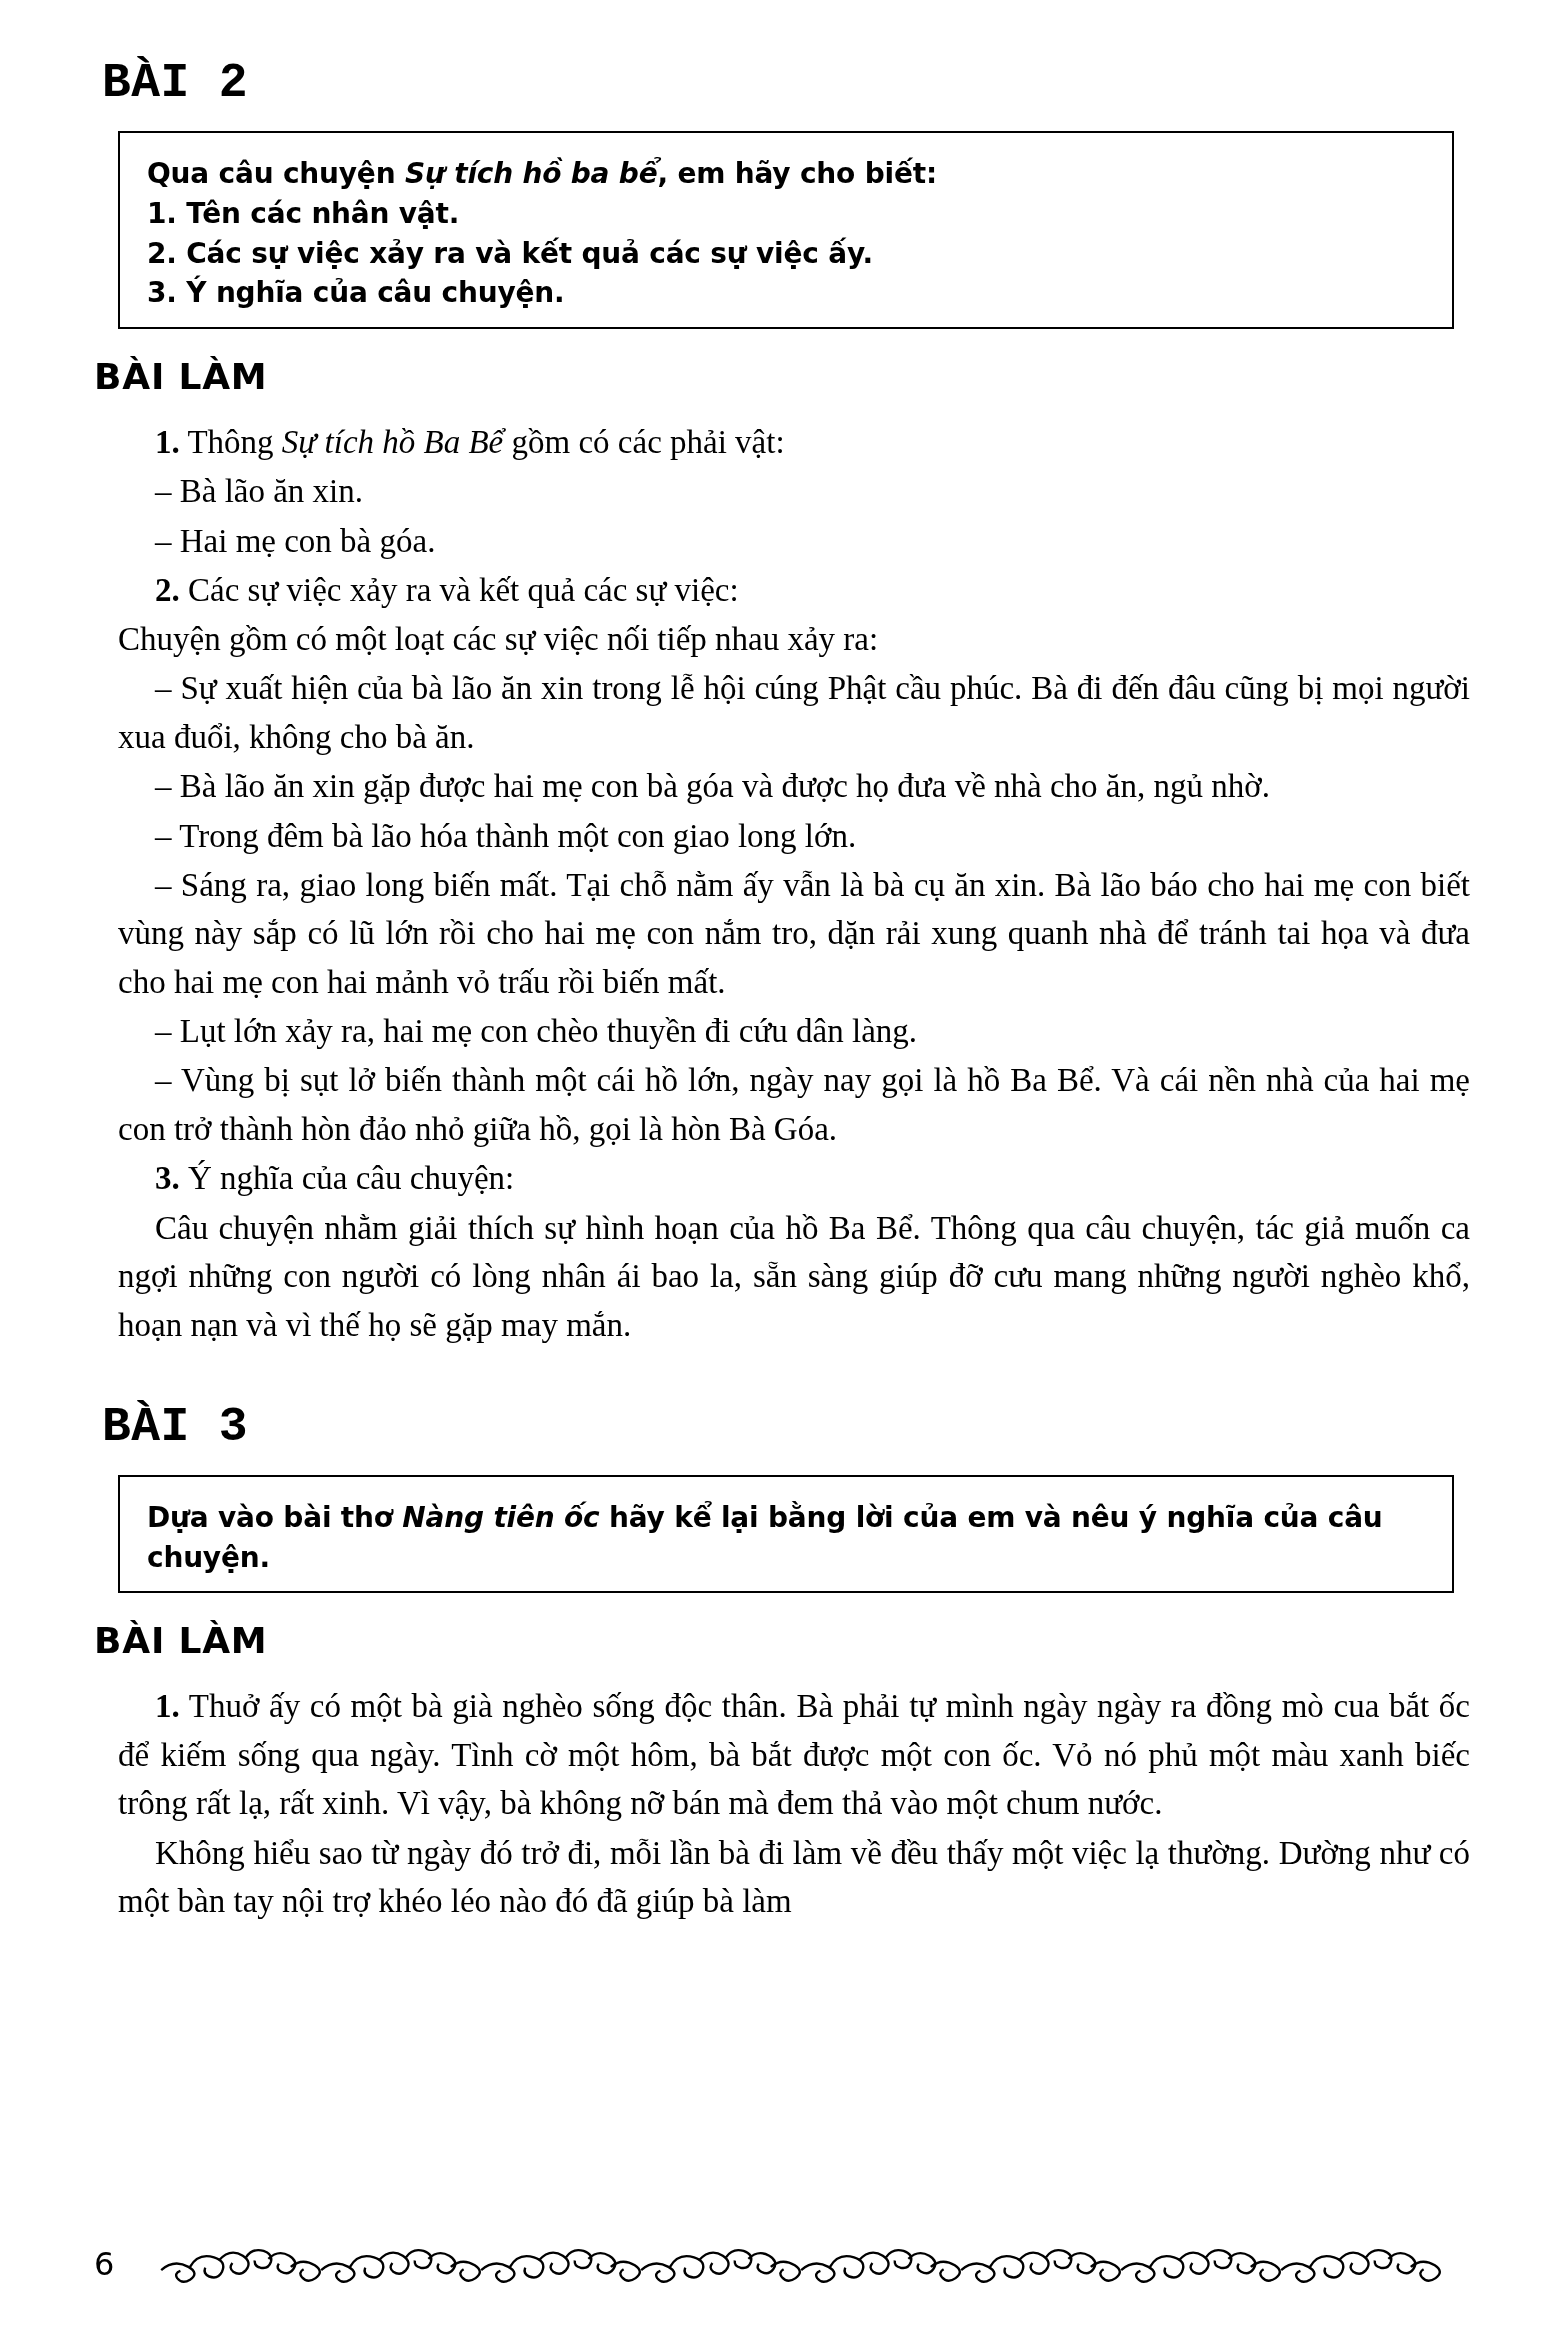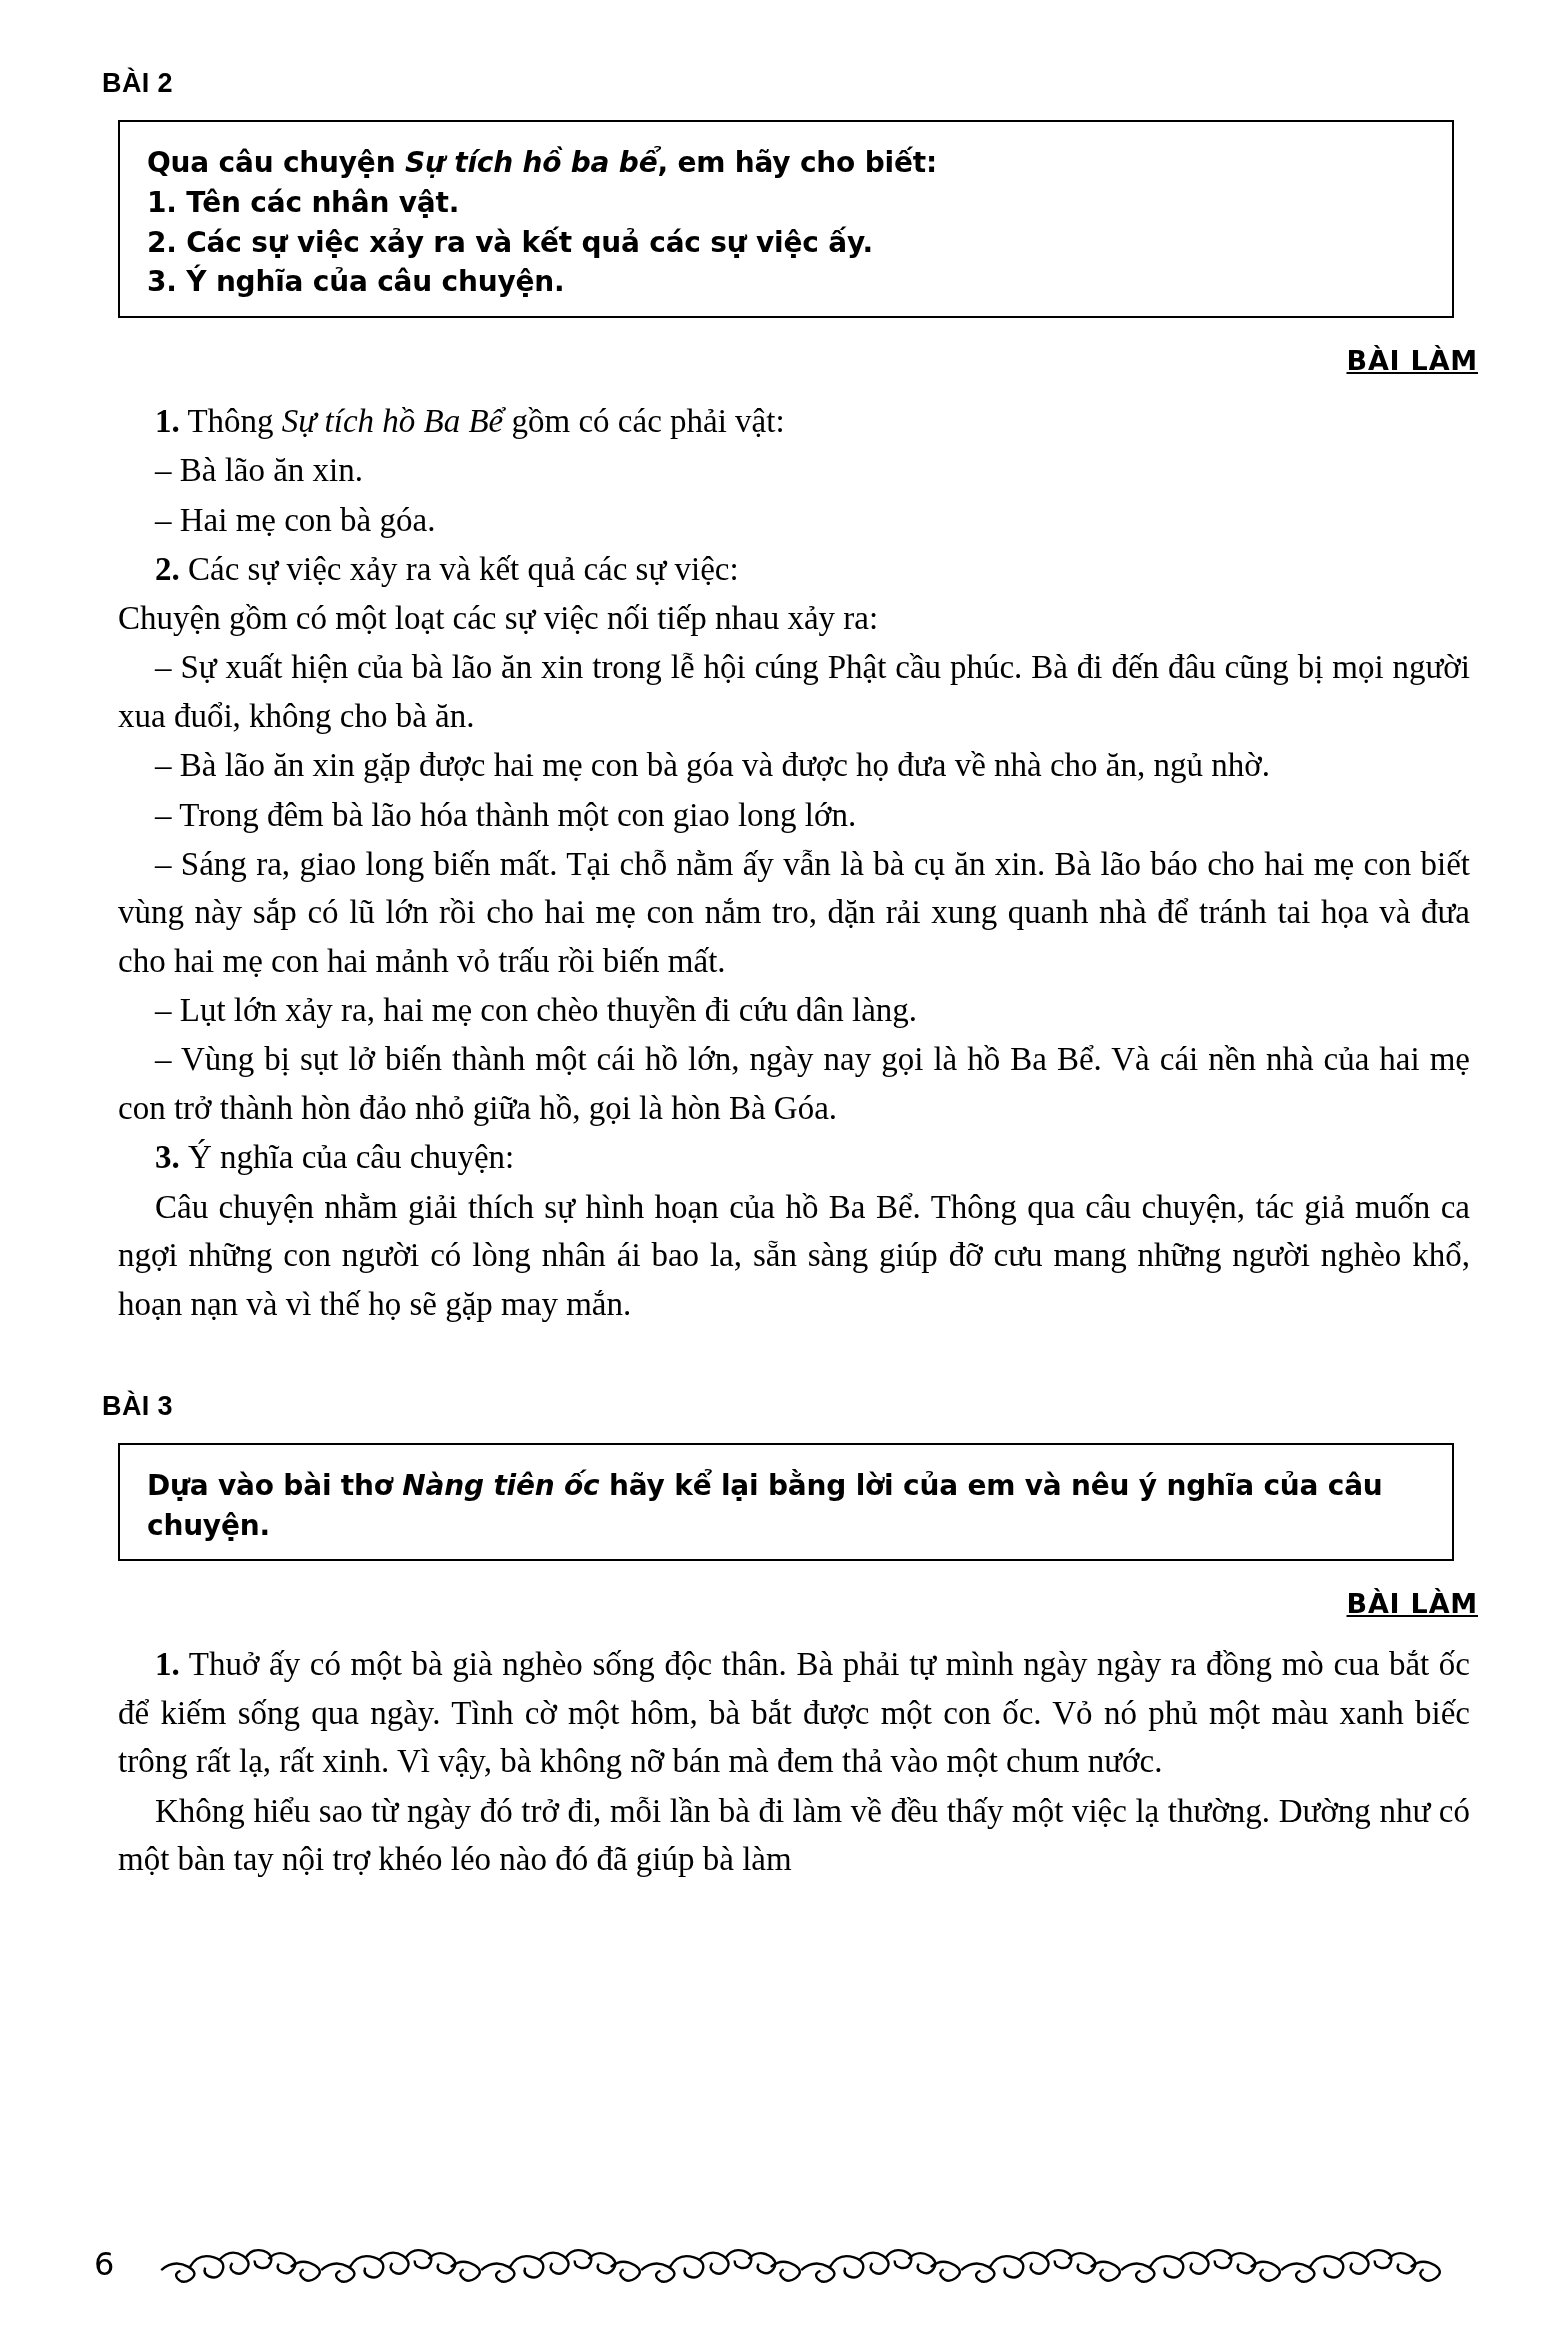--- a/index.html
+++ b/index.html
@@ -24,25 +24,25 @@
   }
   .content {
     position: absolute;
     left: 94px;
     top: 56px;
     width: 1384px;
   }
 
   
   .bai-heading {
-    font-family: Liberation Sans, sans-serif;
+    font-family: Liberation Mono, monospace;
     font-weight: bold;
-    font-size: 27px;
+    font-size: 48px;
     letter-spacing: 0.4px;
-    margin: 12px 0 21px 0;
+    margin: 0 0 21px 0;
     padding-left: 8px;
   }
 
   
   .prompt-box {
     border: 2.4px solid #000;
     padding: 21px 24px 14px 27px;
     margin: 0 24px 0 24px;
     box-sizing: border-box;
   }
@@ -54,25 +54,24 @@
     margin: 0;
     letter-spacing: -0.2px;
   }
   .prompt-line .ital {
     font-style: italic;
   }
 
   .bailam {
     font-family: "DejaVu Sans", sans-serif;
     font-weight: bold;
-    font-size: 27px;
-    text-align: right;
+    font-size: 36px;
+    text-align: left;
     margin: 27px 0 21px 0;
     letter-spacing: 0.8px;
-    text-decoration: underline;
   }
 
   .body-text {
     font-family: "Liberation Serif", serif;
     font-size: 33px;
     line-height: 1.47;
     text-align: justify;
     margin: 0 8px 0 24px;
   }
   .para {

